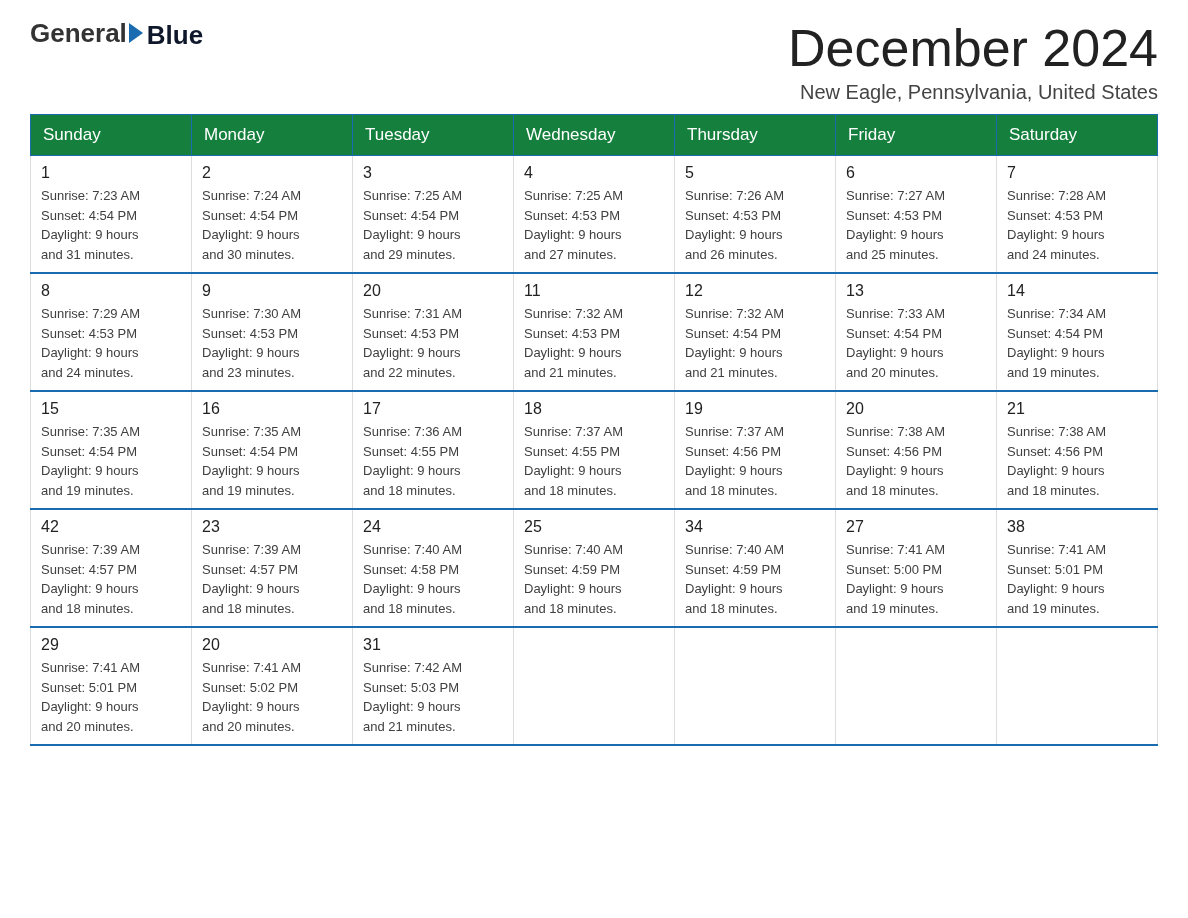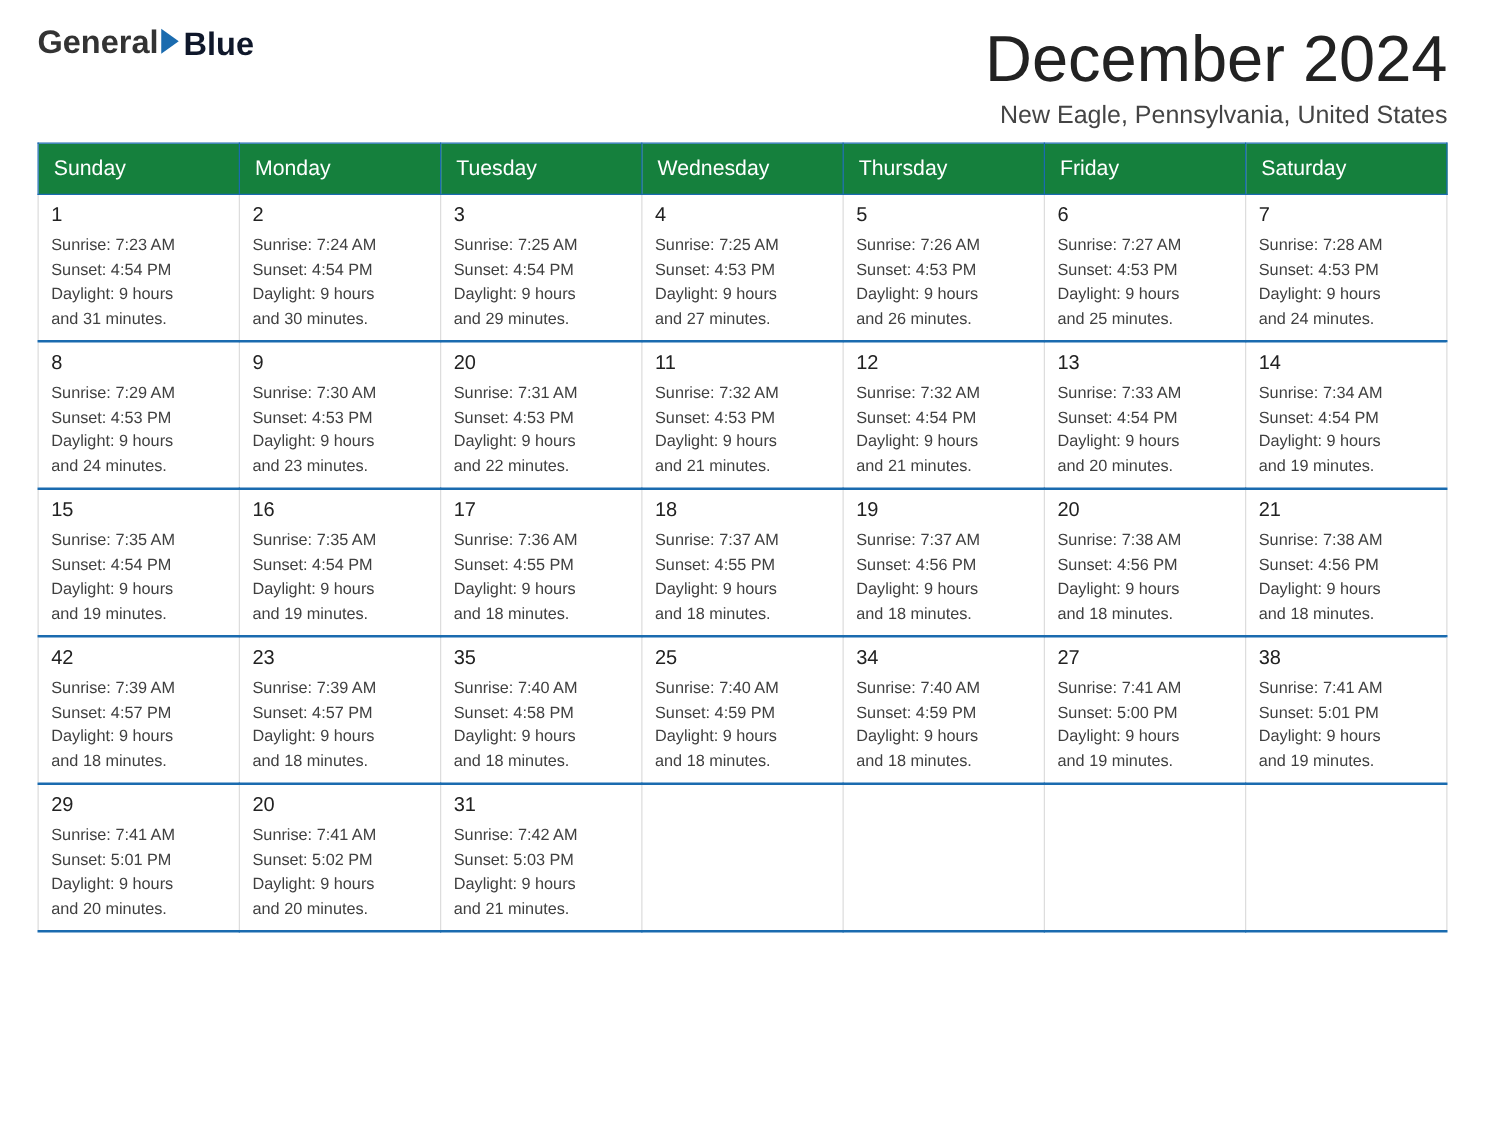--- a/index.html
+++ b/index.html
@@ -227,21 +227,21 @@
       <tr>
         <td>
         <span class="day-num">42</span>
         <span class="day-info">Sunrise: 7:39 AM<br>Sunset: 4:57 PM<br>Daylight: 9 hours<br>and 18 minutes.</span>
       </td>
         <td>
         <span class="day-num">23</span>
         <span class="day-info">Sunrise: 7:39 AM<br>Sunset: 4:57 PM<br>Daylight: 9 hours<br>and 18 minutes.</span>
       </td>
         <td>
-        <span class="day-num">35</span>
+        <span class="day-num">24</span>
         <span class="day-info">Sunrise: 7:40 AM<br>Sunset: 4:58 PM<br>Daylight: 9 hours<br>and 18 minutes.</span>
       </td>
         <td>
         <span class="day-num">25</span>
         <span class="day-info">Sunrise: 7:40 AM<br>Sunset: 4:59 PM<br>Daylight: 9 hours<br>and 18 minutes.</span>
       </td>
         <td>
         <span class="day-num">34</span>
         <span class="day-info">Sunrise: 7:40 AM<br>Sunset: 4:59 PM<br>Daylight: 9 hours<br>and 18 minutes.</span>
       </td>

